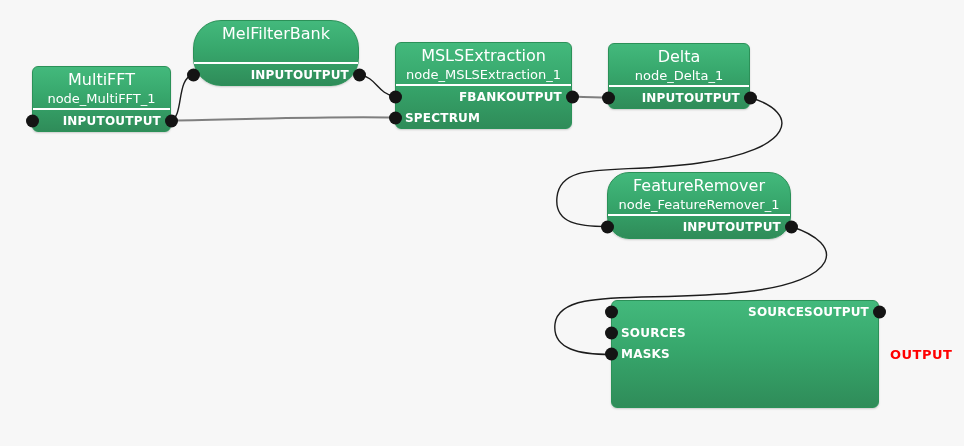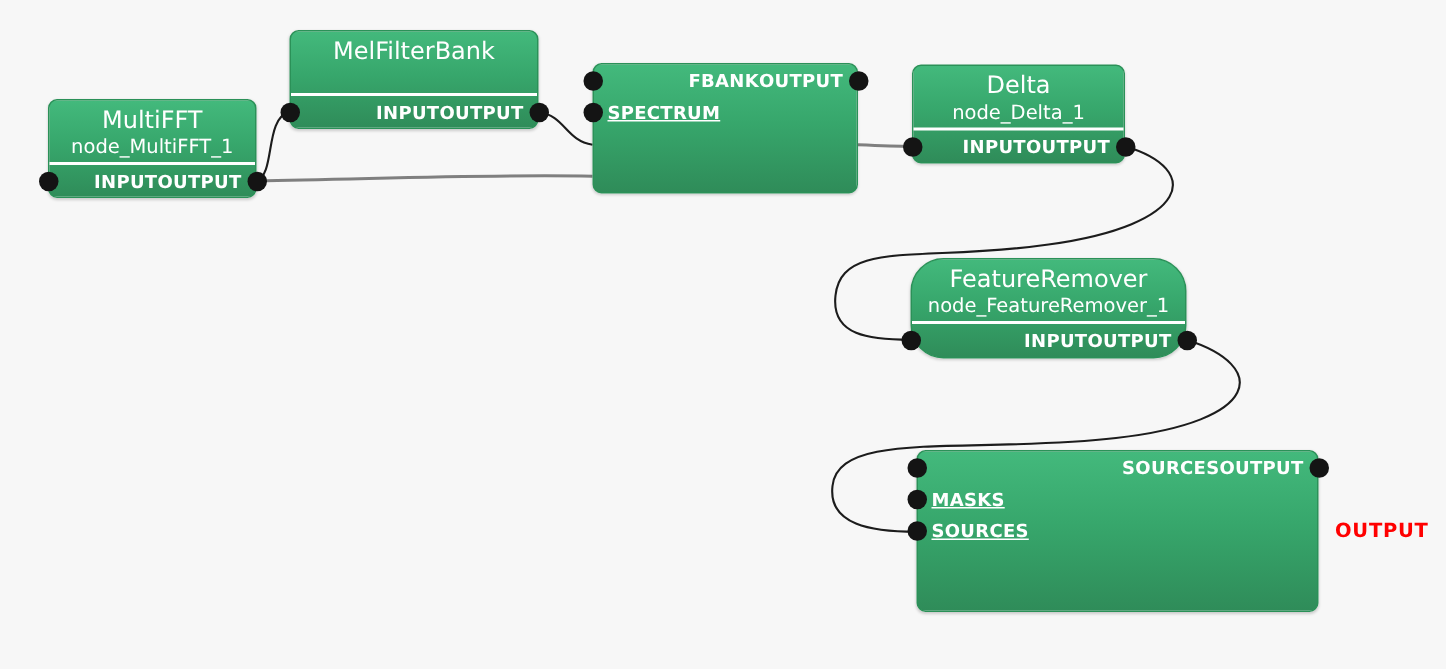--- a/index.html
+++ b/index.html
@@ -16,37 +16,37 @@
 
   .node{
     position:absolute;z-index:2;box-sizing:border-box;
     color:#ffffff;
     background:linear-gradient(180deg,#43b97c 0%,#37a76c 45%,#2f8c59 100%);
     border:1px solid #2b9158;
     border-radius:6px;
     box-shadow:0 1px 2px rgba(0,0,0,0.18);
   }
   .n1{left:32px;top:66px;width:139px;height:66px;}
-  .n2{left:193px;top:20px;width:166px;height:66px;}
+  .n2{left:193px;top:20px;width:166px;height:66px;border-radius:28px;}
   .n3{left:395px;top:42px;width:177px;height:87px;}
   .n4{left:608px;top:43px;width:142px;height:66px;}
   .n5{left:607px;top:172px;width:184px;height:67px;border-radius:22px;}
   .n6{left:611px;top:300px;width:268px;height:108px;}
 
   .hdr{height:41px;border-bottom:2px solid #ffffff;text-align:center;overflow:hidden;}
   .title{font-size:16px;line-height:22px;padding-top:2px;white-space:nowrap;}
   .subtitle{font-size:13px;line-height:16px;white-space:nowrap;}
 
   .row{
     position:relative;height:21px;
     display:flex;align-items:center;justify-content:flex-end;
     padding:0 9px;
     font-size:12px;font-weight:bold;letter-spacing:0.2px;
   }
-  .row.single{justify-content:flex-start;text-decoration:underline;}
+  .row.single{justify-content:flex-start;}
   .pin{
     position:absolute;width:13px;height:13px;border-radius:50%;
     background:#141414;top:50%;transform:translateY(-50%);
   }
   .pin-l{left:-7.5px;}
   .pin-r{right:-7.5px;}
 
   .terminal-label{
     position:absolute;left:890px;top:347px;z-index:3;
     color:#ff0000;font-size:13px;font-weight:bold;letter-spacing:0.5px;
@@ -86,20 +86,24 @@
     </div>
     <div class="row">
       <span class="pin pin-l"></span>
       <span>INPUT</span>
       <span>OUTPUT</span>
       <span class="pin pin-r"></span>
     </div>
   </div>
 
   <div class="node n3">
+    <div class="hdr">
+      <div class="title">MSLSExtraction</div>
+      <div class="subtitle">node_MSLSExtraction_1</div>
+    </div>
     <div class="row">
       <span class="pin pin-l"></span>
       <span>FBANK</span>
       <span>OUTPUT</span>
       <span class="pin pin-r"></span>
     </div>
     <div class="row single">
       <span class="pin pin-l"></span>
       <span>SPECTRUM</span>
     </div>
@@ -133,23 +137,23 @@
 
   <div class="node n6">
     <div class="row">
       <span class="pin pin-l"></span>
       <span>SOURCES</span>
       <span>OUTPUT</span>
       <span class="pin pin-r"></span>
     </div>
     <div class="row single">
       <span class="pin pin-l"></span>
-      <span>MASKS</span>
+      <span>SOURCES</span>
     </div>
     <div class="row single">
       <span class="pin pin-l"></span>
-      <span>SOURCES</span>
+      <span>MASKS</span>
     </div>
   </div>
 
   <div class="terminal-label">OUTPUT</div>
 
 </div>
 
 </body></html>

